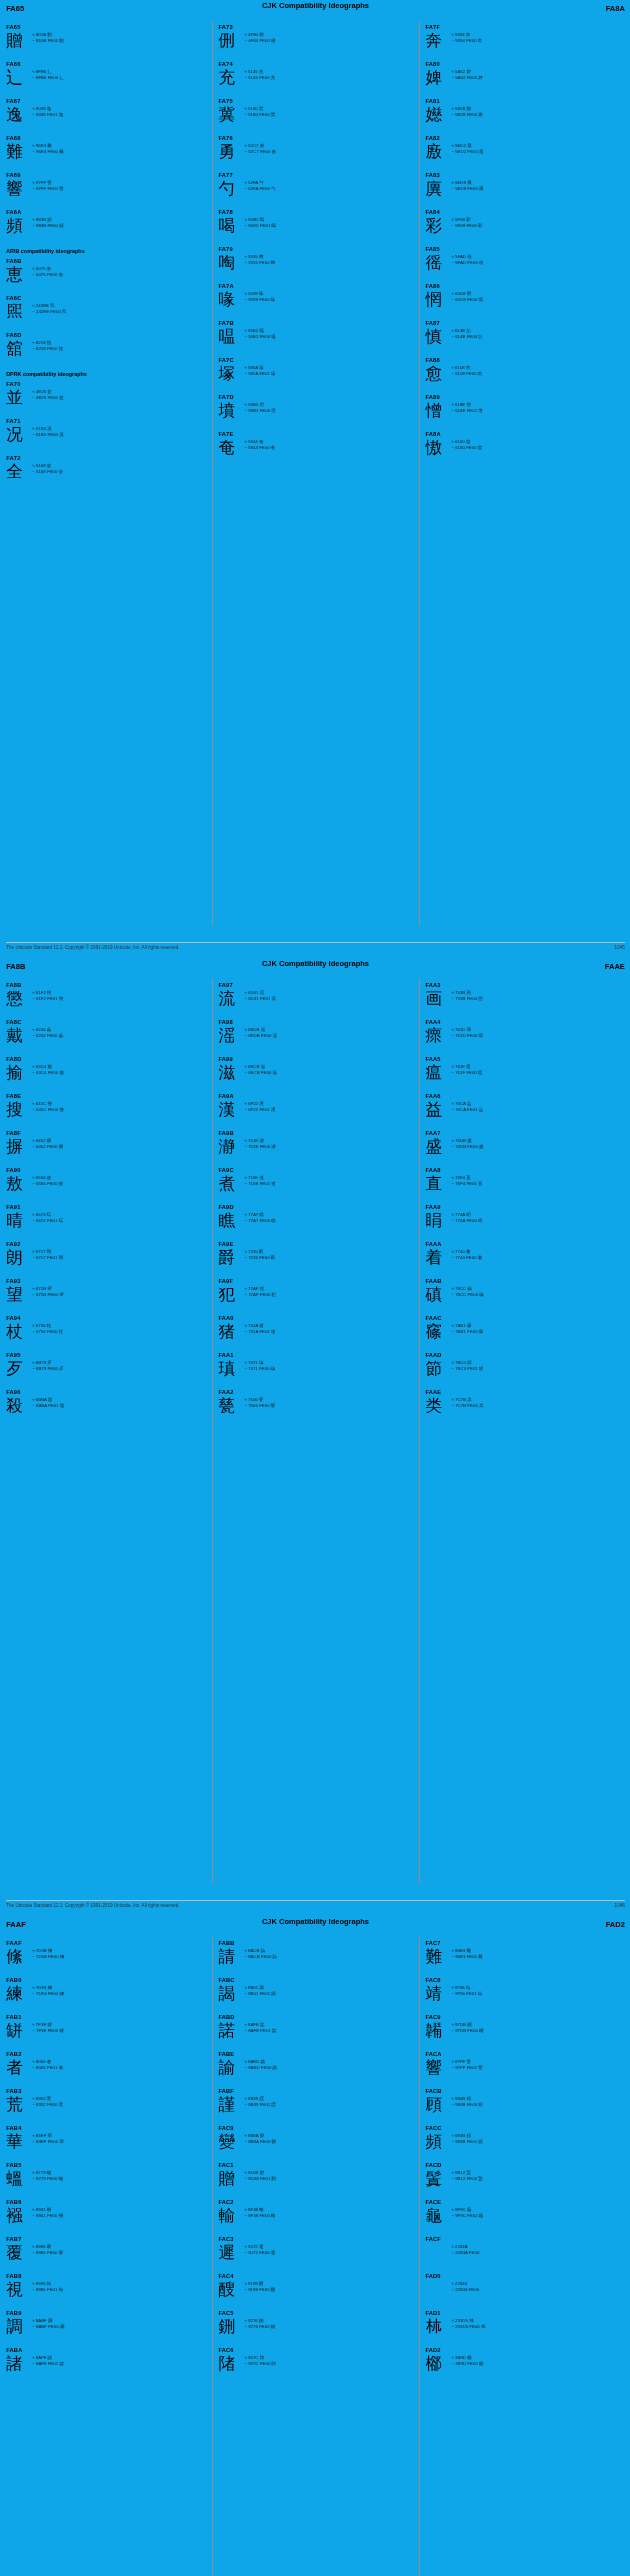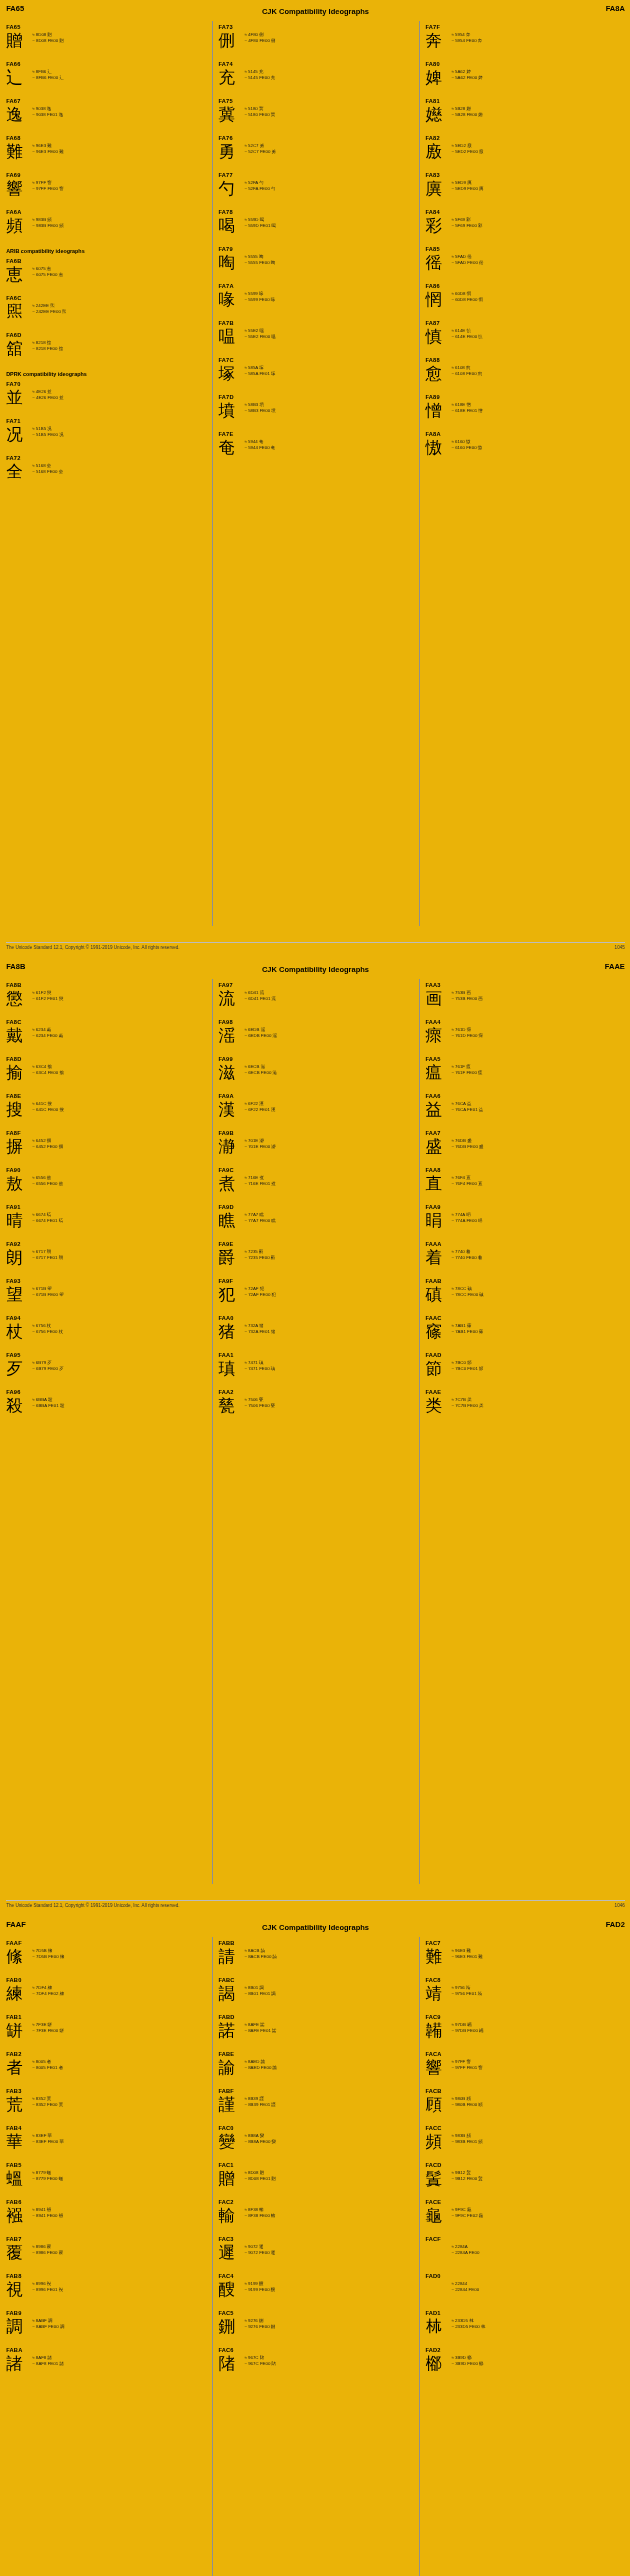--- a/index.html
+++ b/index.html
@@ -1,22 +1,22 @@
 <!DOCTYPE html>
 <html style="font-size:8.2px"><head>
 <meta charset="utf-8">
 <title>CJK Compatibility Ideographs</title>
 <style>
   html,body{margin:0;padding:0;background:#ffffff;color:#000;}
   body{width:631px;font-family:"Liberation Sans",sans-serif;}
-  .page{position:relative;height:958px;overflow:hidden;background:#eab308;}
+  .page{position:relative;height:958px;overflow:hidden;background:#0ea5e9;}
   .page-header{position:relative;height:12.4px;padding-top:4.1px;font-weight:bold;font-size:7.5px;}
   .hcode{position:absolute;top:4.1px;left:6.2px;}
   .hcode.right{left:auto;right:6.2px;}
-  .htitle{position:absolute;top:7px;left:0;right:0;text-align:center;}
+  .htitle{position:absolute;top:1px;left:0;right:0;text-align:center;}
   .page-body{position:relative;display:flex;margin:4.1px 5.2px 0 5.2px;height:905px;}
   .col{flex:0 0 207px;width:207px;box-sizing:border-box;padding:2.1px 4.1px 0 1px;}
   .col + .col{border-left:0.5px solid #8f8f8f;padding-left:5.2px;}
   .entry{min-height:37px;box-sizing:border-box;padding-top:1.5px;}
   .code{font-size:5.7px;font-weight:bold;letter-spacing:0.2px;font-family:"Liberation Sans",sans-serif;}
   .erow{display:flex;align-items:flex-start;margin-top:0.5px;}
   .glyph{flex:0 0 26px;width:26px;font-size:16.5px;line-height:20.6px;height:23px;overflow:hidden;
          font-family:"DejaVu Sans","Liberation Serif",serif;}
   .lines{padding-top:1.5px;font-size:4.4px;line-height:6px;color:#1a1a1a;max-width:108px;}
   .ln{margin:0;}

